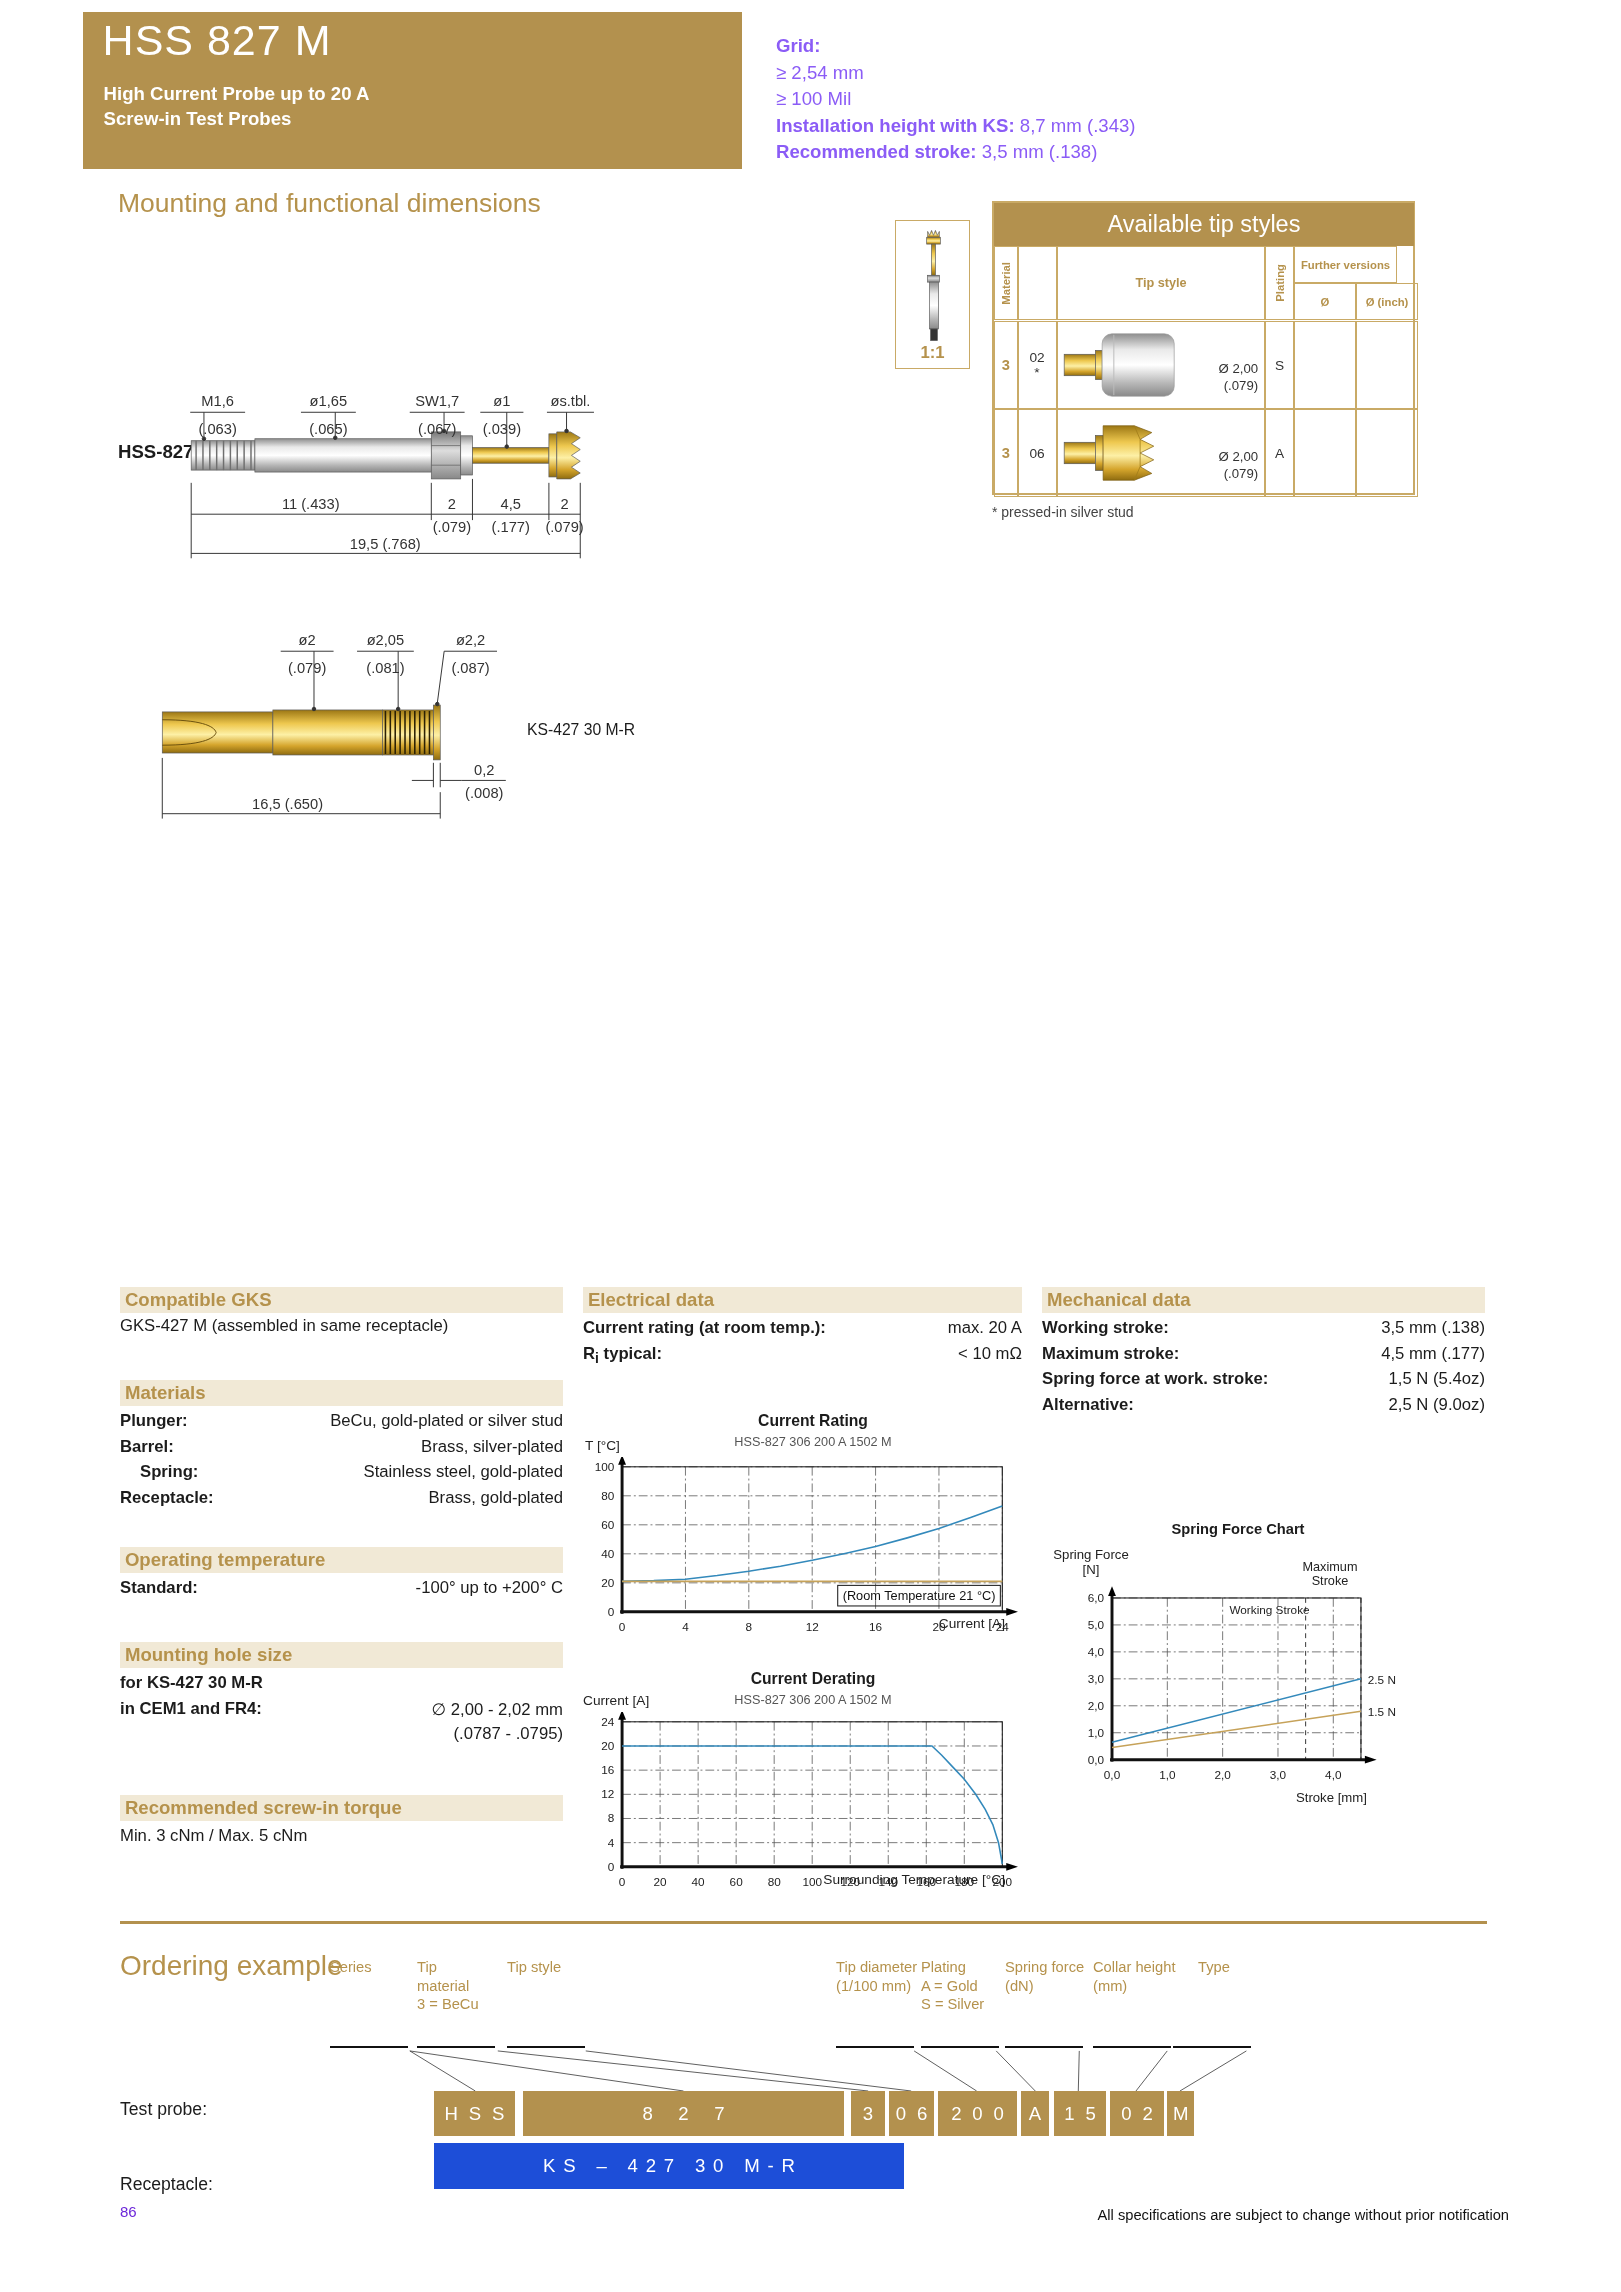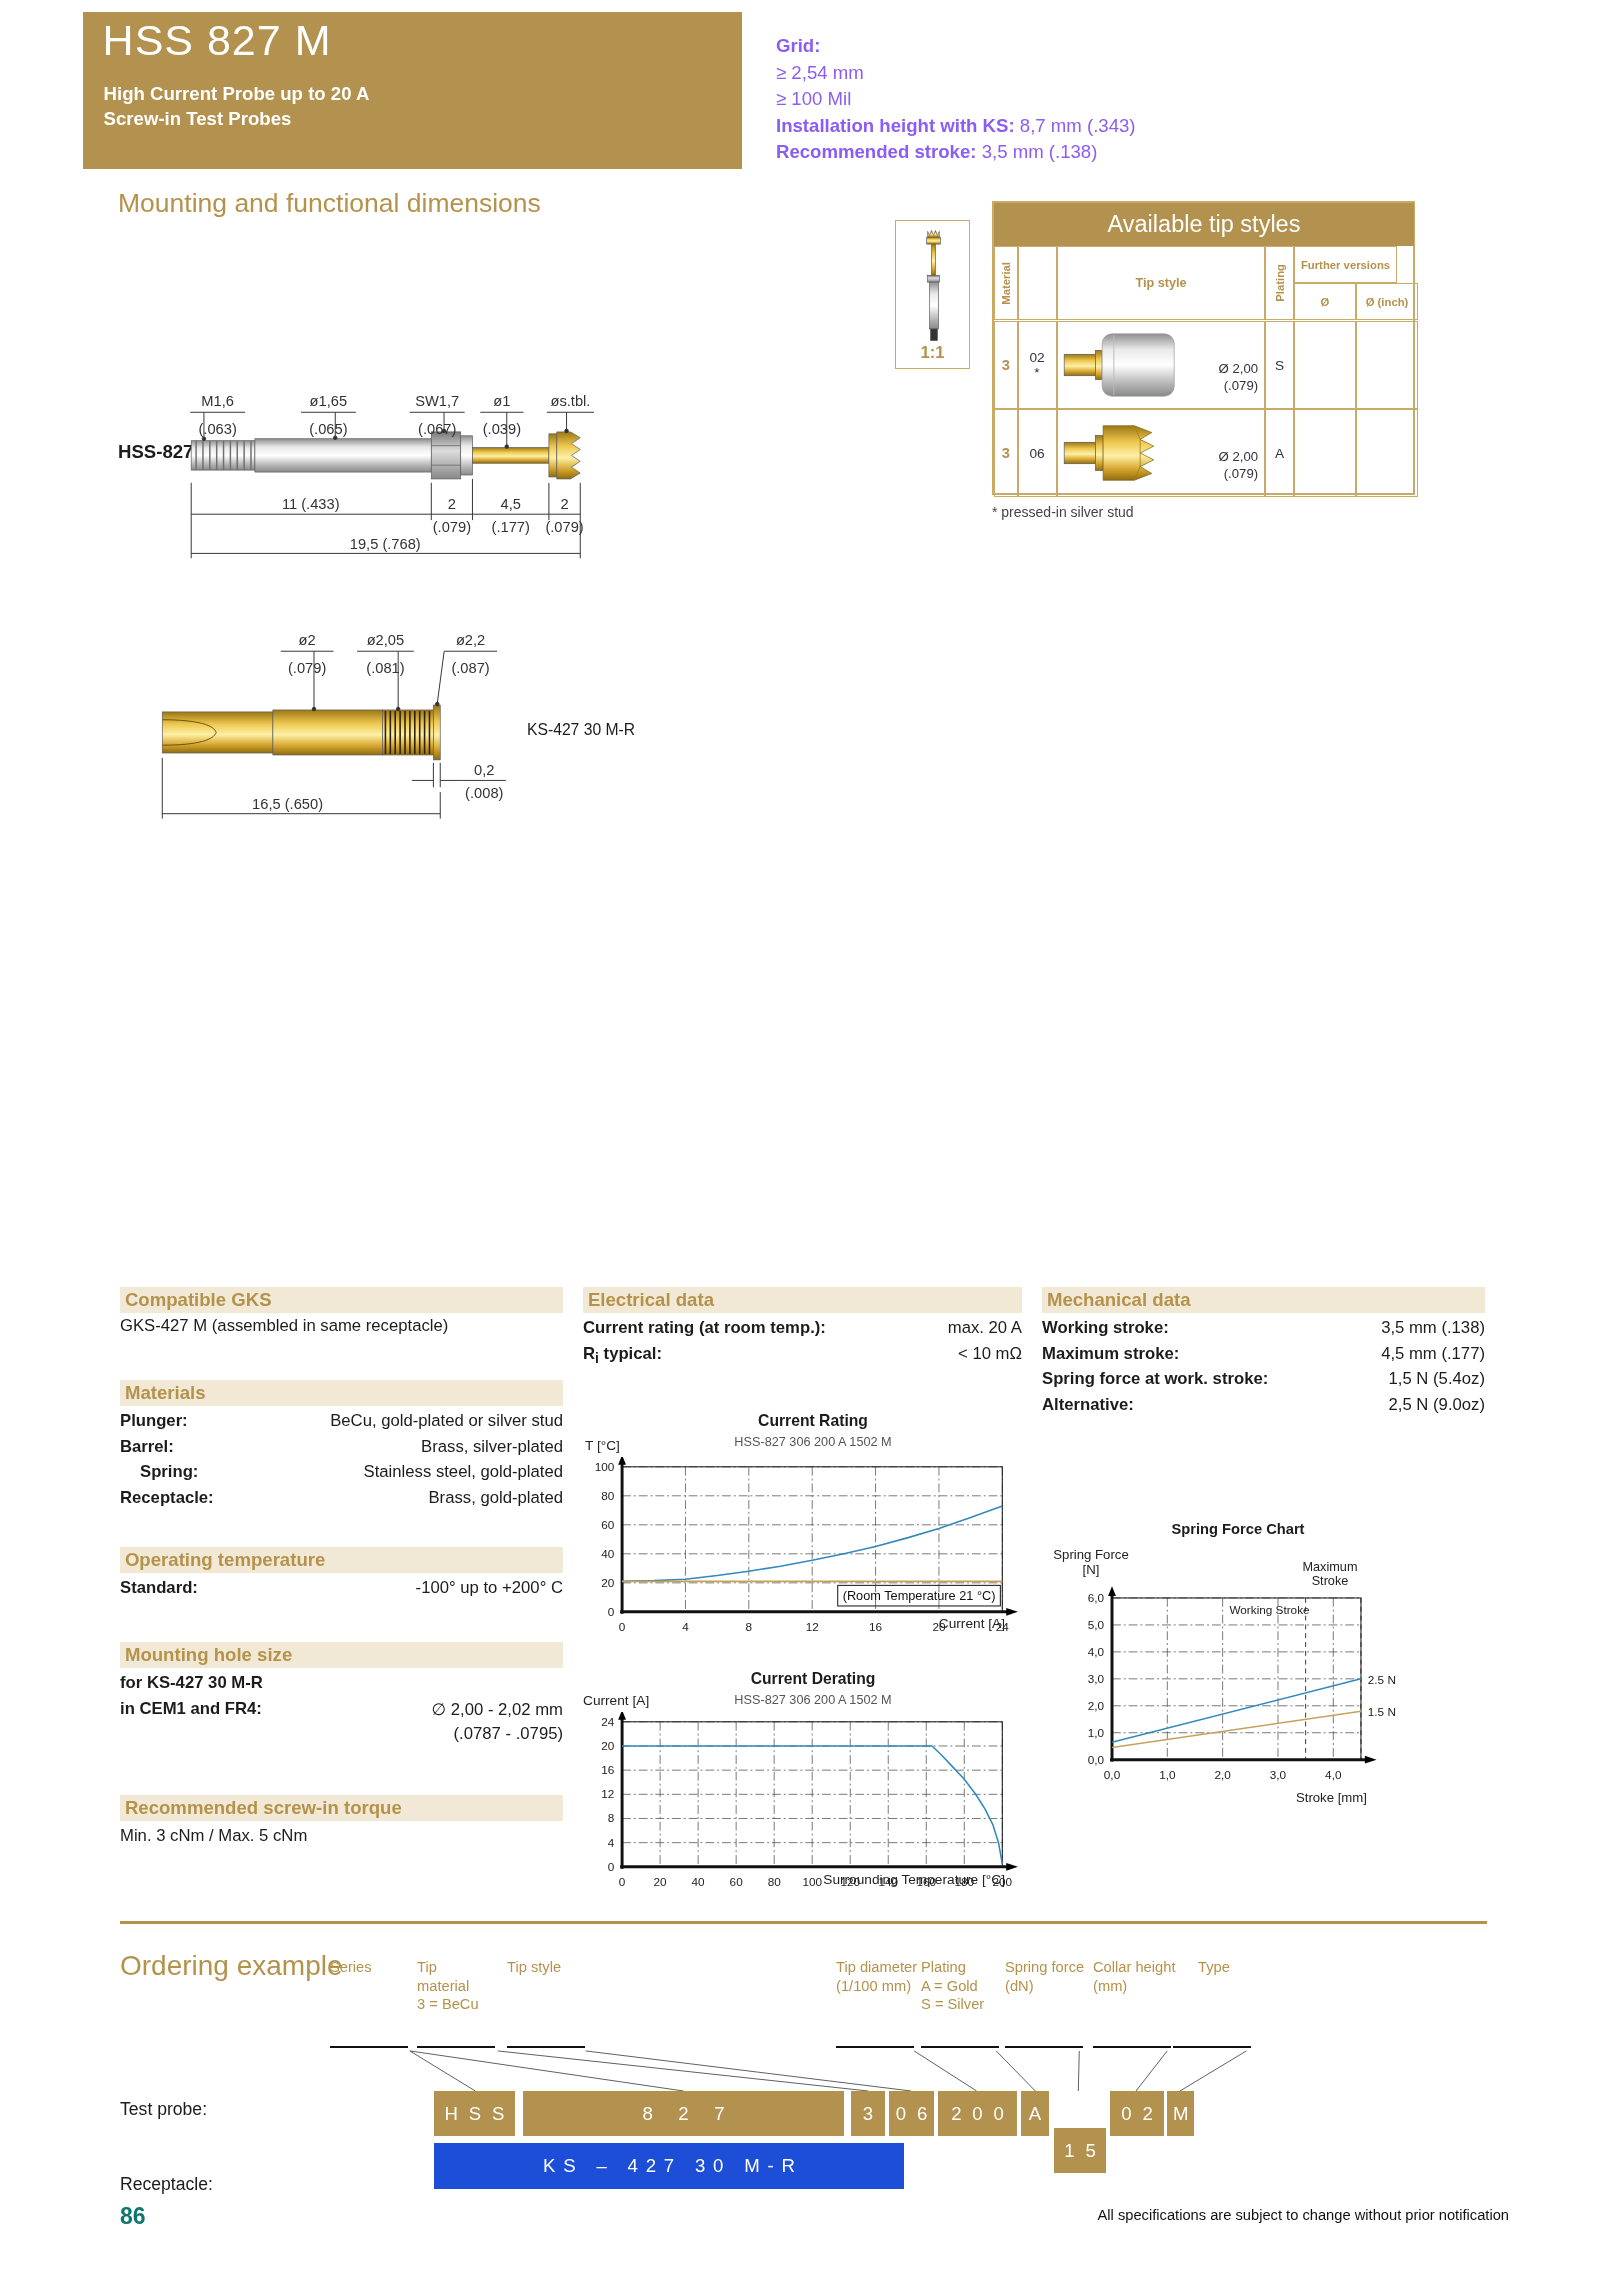--- a/index.html
+++ b/index.html
@@ -62,21 +62,21 @@
   #gold-rule{left:120px;top:1921px;width:1367px;height:2.9px;background:#b3914e;}
   #ordering-title{left:120px;top:1950px;font-size:28px;color:#b5924c;font-weight:400;}
   .legend{position:absolute;top:1958px;font-size:14.7px;line-height:18.6px;color:#b5924c;}
   .uline{position:absolute;top:2046px;width:78px;height:2px;background:#111;}
   .pbox{position:absolute;top:2091px;height:45px;background:#b3914e;color:#fff;font-size:18.6px;
         display:flex;align-items:center;justify-content:center;letter-spacing:10.8px;text-indent:10.8px;box-sizing:border-box;}
   #receptacle-box{position:absolute;left:434px;top:2143px;width:470px;height:46px;background:#1d4ed8;color:#fff;
         font-size:18.6px;display:flex;align-items:center;justify-content:center;letter-spacing:7.8px;text-indent:7.8px;}
   #probe-row-label{left:120px;top:2099px;font-size:17.6px;}
   #receptacle-row-label{left:120px;top:2174px;font-size:17.6px;}
-  #page-number{left:120px;top:2203px;font-size:23px;font-weight:bold;color:#0f766e;}
+  #page-number{left:120px;top:2203px;font-size:15px;font-weight:normal;color:#6d28d9;}
   #footer-note{left:882px;top:2207px;width:627px;text-align:right;font-size:14.7px;color:#111;}
 </style>
 </head>
 <body>
 
 <div id="page">
 
   <svg width="0" height="0" style="position:absolute">
     <defs>
       <linearGradient id="gSilver" x1="0" y1="0" x2="0" y2="1">
@@ -558,21 +558,21 @@
     </g>
   </svg>
 
   <div class="abs" id="probe-row-label">Test probe:</div>
   <span class="pbox" style="left:434px;width:81px;">HSS</span>
   <span class="pbox" style="left:523px;width:321px;letter-spacing:25.5px;text-indent:25.5px;">827</span>
   <span class="pbox" style="left:851px;width:34px;letter-spacing:0;text-indent:0;">3</span>
   <span class="pbox" style="left:889px;width:45px;">06</span>
   <span class="pbox" style="left:938px;width:79px;">200</span>
   <span class="pbox" style="left:1021px;width:28px;letter-spacing:0;text-indent:0;">A</span>
-  <span class="pbox" style="left:1054px;width:52px;margin-top:37px;">15</span>
+  <span class="pbox" style="left:1054px;width:52px;">15</span>
   <span class="pbox" style="left:1110px;width:54px;">02</span>
   <span class="pbox" style="left:1167px;width:27.4px;letter-spacing:0;text-indent:0;">M</span>
 
   <div class="abs" id="receptacle-row-label">Receptacle:</div>
   <div id="receptacle-box">KS – 427 30 M-R</div>
 
   <div class="abs" id="page-number">86</div>
   <div class="abs" id="footer-note">All specifications are subject to change without prior notification</div>
 </div>
 

